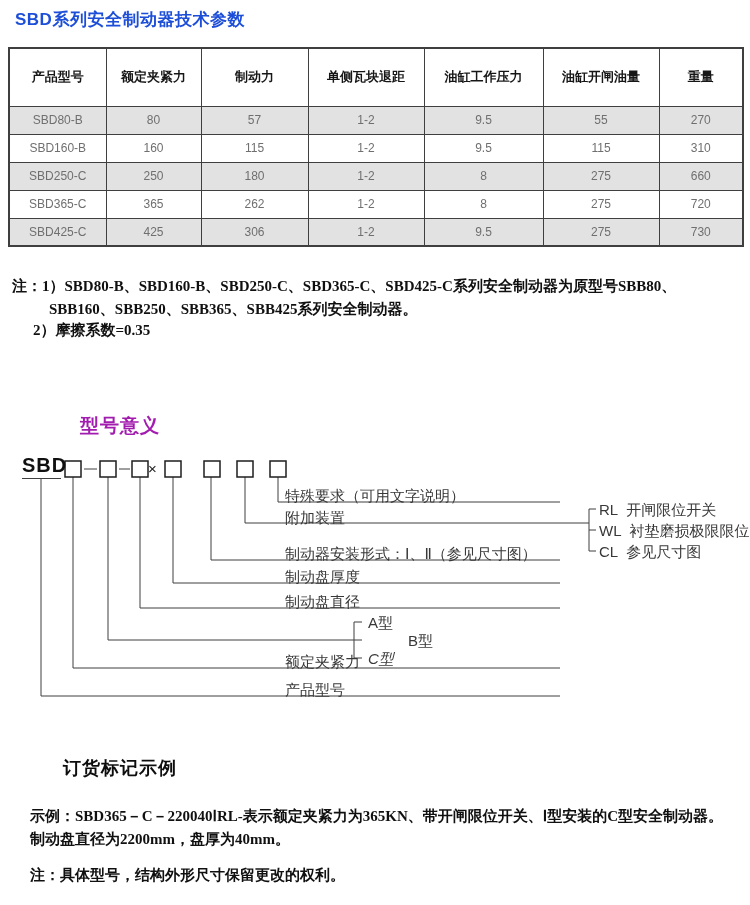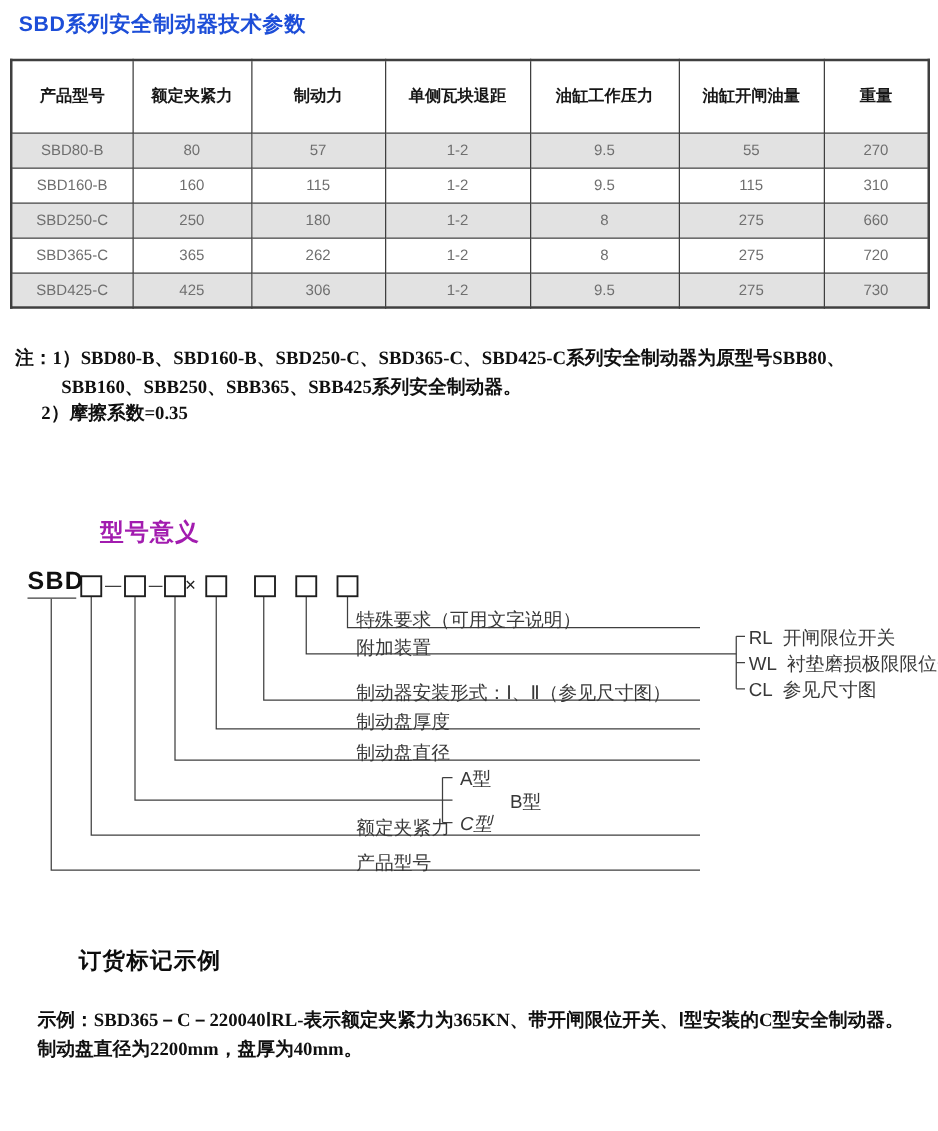--- a/index.html
+++ b/index.html
@@ -222,14 +222,15 @@
     <span class="dlabel type-c">C型</span>
 
     <span class="dlabel sw-rl"><span class="sw-code">RL</span><span>开闸限位开关</span></span>
     <span class="dlabel sw-wl"><span class="sw-code">WL</span><span>衬垫磨损极限限位开关</span></span>
     <span class="dlabel sw-cl"><span class="sw-code">CL</span><span>参见尺寸图</span></span>
   </div>
 
   <h2 class="order-heading">订货标记示例</h2>
   <div class="order-line order1">示例：SBD365－C－220040ⅠRL-表示额定夹紧力为365KN、带开闸限位开关、Ⅰ型安装的C型安全制动器。</div>
   <div class="order-line order2">制动盘直径为2200mm，盘厚为40mm。</div>
+  <div class="order-line order-note">注：具体型号，结构外形尺寸保留更改的权利。</div>
 
 </div>
 
 </body></html>

